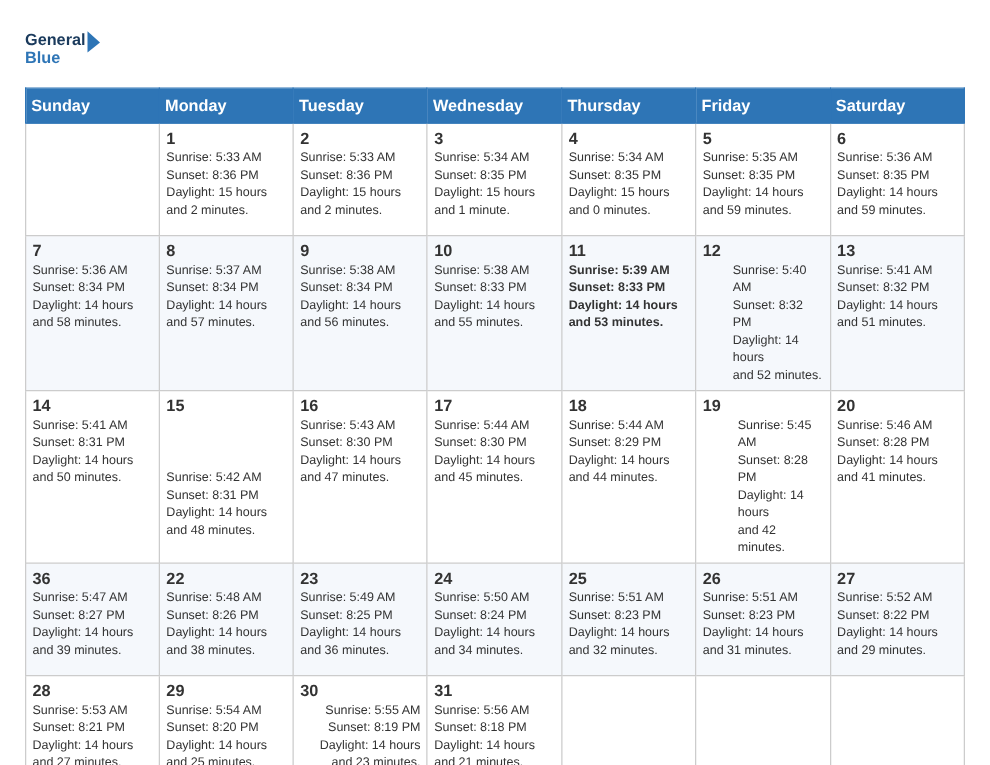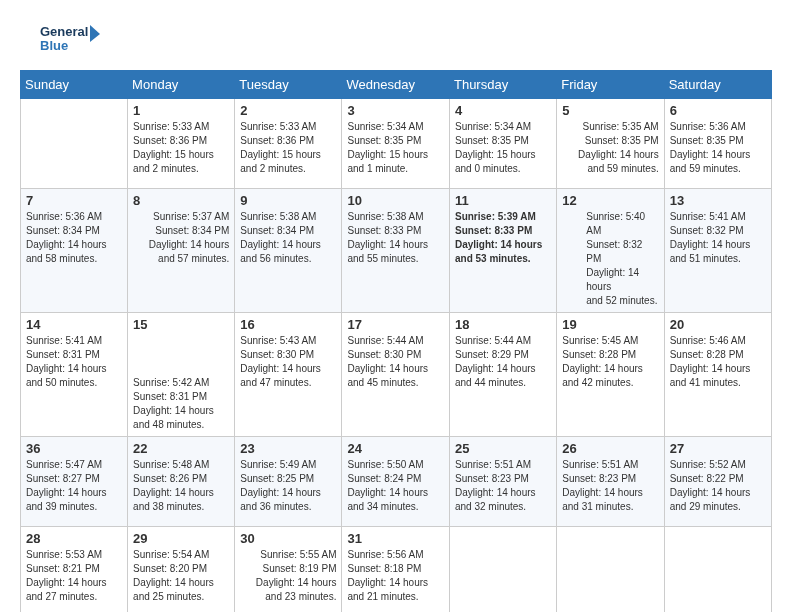--- a/index.html
+++ b/index.html
@@ -13,21 +13,20 @@
     .header {
       display: flex;
       justify-content: space-between;
       align-items: flex-start;
       margin-bottom: 10px;
     }
     .logo {
       display: flex;
       align-items: center;
       gap: 4px;
-      margin-left: 20px;
     }
     .title-block {
       text-align: right;
     }
     .month-title {
       font-size: 36px;
       color: #333;
       font-weight: normal;
     }
     .location-title {
@@ -38,21 +37,21 @@
       width: 100%;
       border-collapse: collapse;
       font-size: 11px;
     }
     thead tr th {
       background-color: #2e75b6;
       color: #fff;
       padding: 6px 4px;
       text-align: left;
       font-size: 13px;
-      font-weight: normal;
+      font-weight: bold;
       border: 1px solid #2e75b6;
     }
     tbody tr td {
       border: 1px solid #ccc;
       vertical-align: top;
       padding: 4px 5px;
       height: 90px;
       width: 108px;
       color: #333;
     }
@@ -130,21 +129,21 @@
         </td>
         <td>
           <span class="day-number">4</span>
           <div class="cell-text" style="white-space: pre-line;">Sunrise: 5:34 AM
 Sunset: 8:35 PM
 Daylight: 15 hours
 and 0 minutes.</div>
         </td>
         <td>
           <span class="day-number">5</span>
-          <div class="cell-text" style="white-space: pre-line; text-align: right;">Sunrise: 5:35 AM
+          <div class="cell-text" style="white-space: pre-line;">Sunrise: 5:35 AM
 Sunset: 8:35 PM
 Daylight: 14 hours
 and 59 minutes.</div>
         </td>
         <td>
           <span class="day-number">6</span>
           <div class="cell-text" style="white-space: pre-line;">Sunrise: 5:36 AM
 Sunset: 8:35 PM
 Daylight: 14 hours
 and 59 minutes.</div>
@@ -153,21 +152,21 @@
       <tr>
         <td>
           <span class="day-number">7</span>
           <div class="cell-text" style="white-space: pre-line;">Sunrise: 5:36 AM
 Sunset: 8:34 PM
 Daylight: 14 hours
 and 58 minutes.</div>
         </td>
         <td>
           <span class="day-number">8</span>
-          <div class="cell-text" style="white-space: pre-line; text-align: right;">Sunrise: 5:37 AM
+          <div class="cell-text" style="white-space: pre-line;">Sunrise: 5:37 AM
 Sunset: 8:34 PM
 Daylight: 14 hours
 and 57 minutes.</div>
         </td>
         <td>
           <span class="day-number">9</span>
           <div class="cell-text" style="white-space: pre-line;">Sunrise: 5:38 AM
 Sunset: 8:34 PM
 Daylight: 14 hours
 and 56 minutes.</div>
@@ -232,21 +231,21 @@
         </td>
         <td>
           <span class="day-number">18</span>
           <div class="cell-text" style="white-space: pre-line;">Sunrise: 5:44 AM
 Sunset: 8:29 PM
 Daylight: 14 hours
 and 44 minutes.</div>
         </td>
         <td>
           <span class="day-number">19</span>
-          <div class="cell-text" style="white-space: pre-line;">Sunrise: 5:45 AM
+          <div class="cell-text" style="white-space: pre-line; margin-left: 28px;">Sunrise: 5:45 AM
 Sunset: 8:28 PM
 Daylight: 14 hours
 and 42 minutes.</div>
         </td>
         <td>
           <span class="day-number">20</span>
           <div class="cell-text" style="white-space: pre-line;">Sunrise: 5:46 AM
 Sunset: 8:28 PM
 Daylight: 14 hours
 and 41 minutes.</div>

